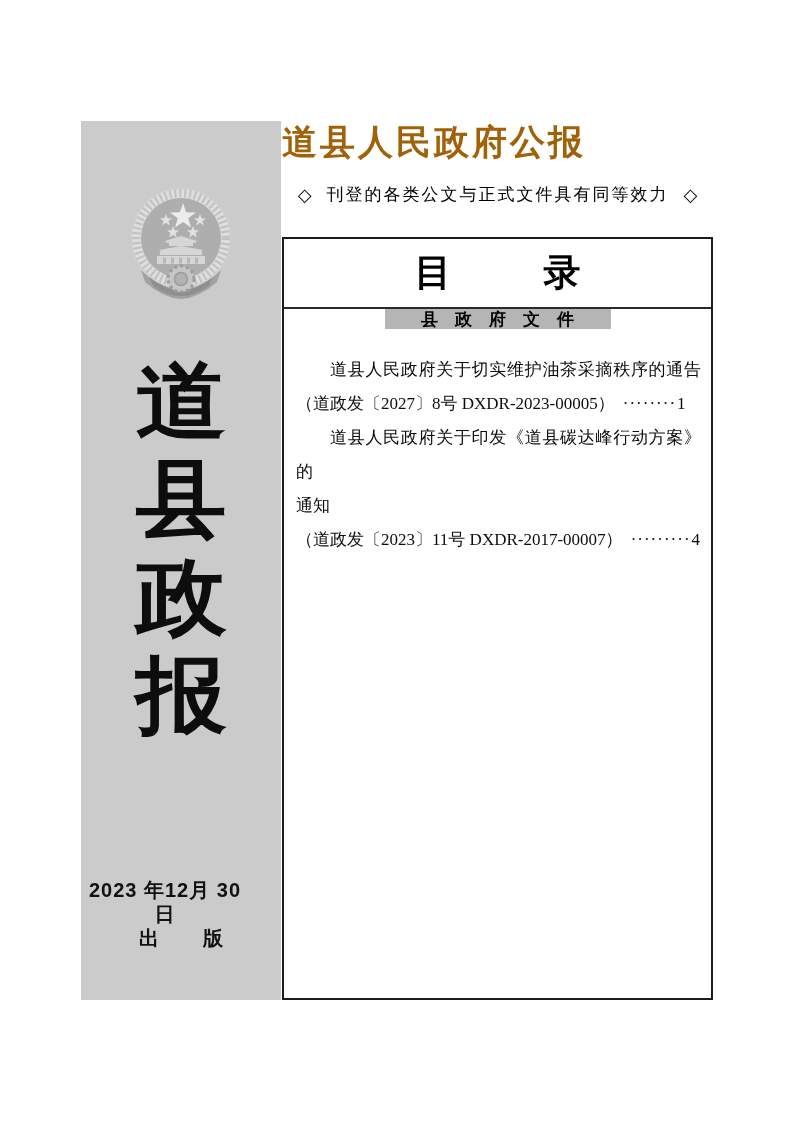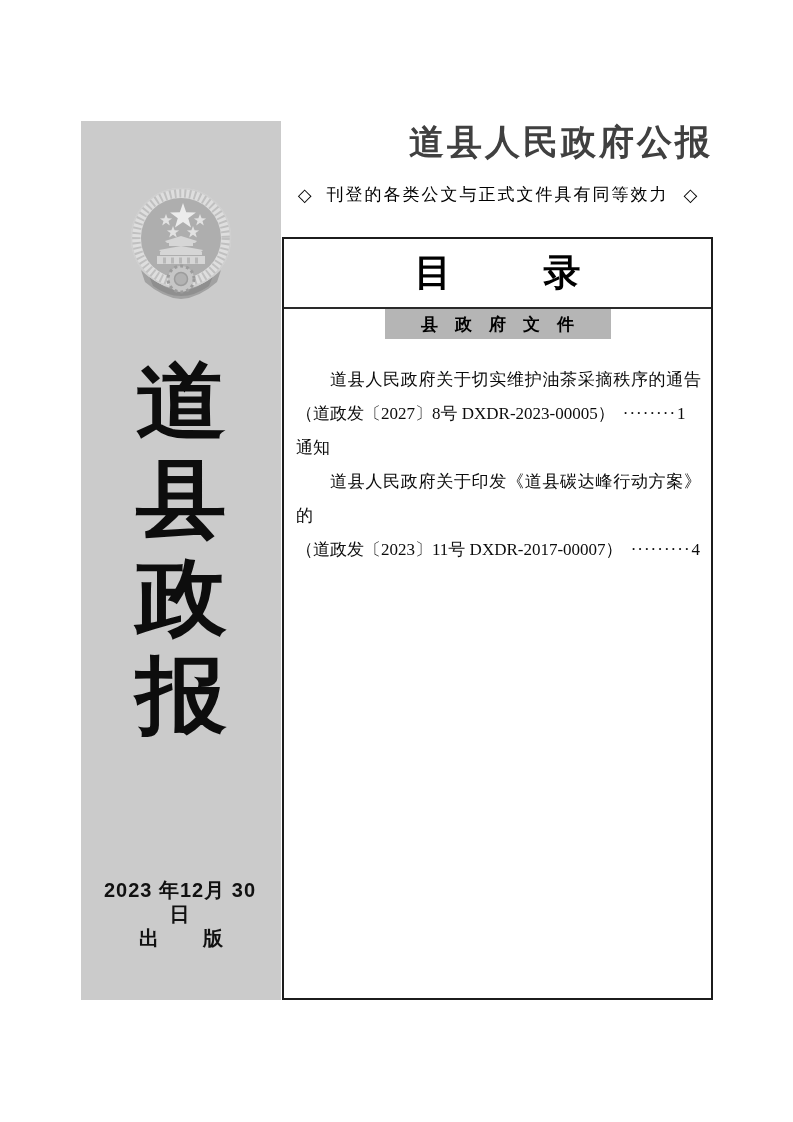--- a/index.html
+++ b/index.html
@@ -19,33 +19,33 @@
     display:flex;flex-direction:column;align-items:center;
   }
   #journal-title .vchar{
     font-family:"Liberation Serif","DejaVu Serif",serif;
     font-weight:bold;font-size:84px;line-height:98px;color:#0d0d0d;
     transform:scaleX(1.08);
   }
   #publish-date{
     position:absolute;left:0;top:757px;width:168px;text-align:center;
     font-family:"Liberation Sans",sans-serif;font-weight:bold;
-    font-size:20px;line-height:24px;color:#111;letter-spacing:1px;margin-left:15px;
+    font-size:20px;line-height:24px;color:#111;letter-spacing:1px;
   }
   #publish-label{
     position:absolute;left:0;top:805px;width:200px;
     display:flex;justify-content:center;gap:44px;
     font-family:"Liberation Sans",sans-serif;font-weight:bold;
     font-size:20px;line-height:24px;color:#111;
   }
   
   #masthead-title{
-    position:absolute;left:282px;top:121px;width:431px;text-align:right;
+    position:absolute;left:282px;top:121px;width:431px;text-align:left;
     font-family:"Liberation Sans",sans-serif;font-weight:bold;
-    font-size:35px;line-height:42px;color:#404040;letter-spacing:3px;
+    font-size:35px;line-height:42px;color:#a16207;letter-spacing:3px;
   }
   #masthead-motto{
     position:absolute;left:282px;top:184px;width:431px;
     display:flex;justify-content:center;align-items:center;gap:15px;
     font-family:"Liberation Serif",serif;font-size:17px;line-height:22px;
     color:#000;
   }
   #masthead-motto .motto-text{letter-spacing:2px;font-weight:500;text-align:center;}
   #masthead-motto .diamond{font-size:18px;}
   
@@ -53,21 +53,21 @@
     position:absolute;left:282px;top:237px;width:431px;height:763px;
     border:2px solid #1c1c1c;background:#fff;box-sizing:border-box;
   }
   #toc-header{
     height:68px;border-bottom:2px solid #2a2a2a;
     display:flex;justify-content:center;align-items:center;gap:92px;
     font-family:"Liberation Serif","DejaVu Serif",serif;
     font-weight:bold;font-size:37px;color:#000;
   }
   #toc-section-bar{
-    width:226px;height:30px;margin:0 auto;
+    width:226px;height:20px;margin:0 auto;
     display:flex;justify-content:center;align-items:center;
     font-family:"Liberation Sans",sans-serif;font-weight:bold;
     font-size:17px;color:#000;
   }
   #toc-body{
     padding:24px 10px 0 12px;
     font-family:"Liberation Serif",serif;font-size:17px;color:#0c0c0c;
   }
   .toc-line{line-height:34px;white-space:nowrap;}
   .toc-line.stretch{
@@ -161,22 +161,22 @@
 
       <div class="toc-entry">
         <div class="toc-line stretch indent">道县人民政府关于切实维护油茶采摘秩序的通告</div>
         <div class="toc-line toc-ref">
           <span>（道政发〔2027〕8号 DXDR-2023-00005）</span><span class="dots">········</span><span class="page-num">1</span>
         </div>
       </div>
 
 
       <div class="toc-entry">
+        <div class="toc-line stretch indent">道县人民政府关于印发《道县碳达峰行动方案》的</div>
         <div class="toc-line">通知</div>
-        <div class="toc-line stretch indent">道县人民政府关于印发《道县碳达峰行动方案》的</div>
         <div class="toc-line toc-ref">
           <span>（道政发〔2023〕11号 DXDR-2017-00007）</span><span class="dots">·········</span><span class="page-num">4</span>
         </div>
       </div>
 
 
     </div>
   </div>
 
 </div>

